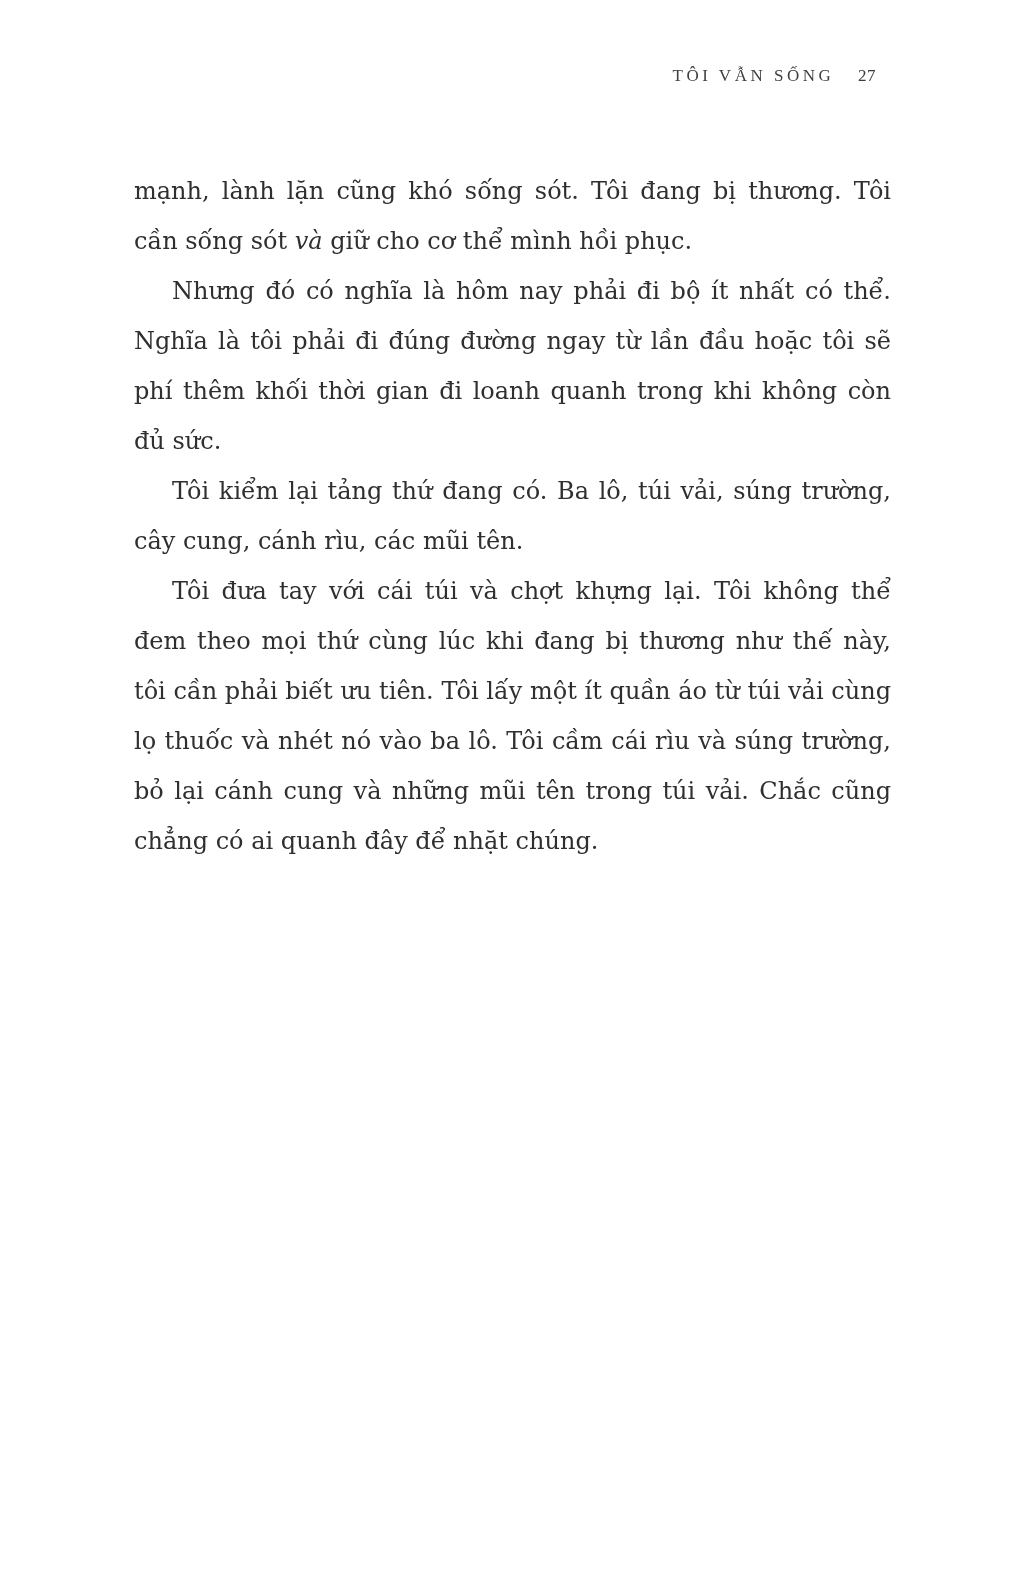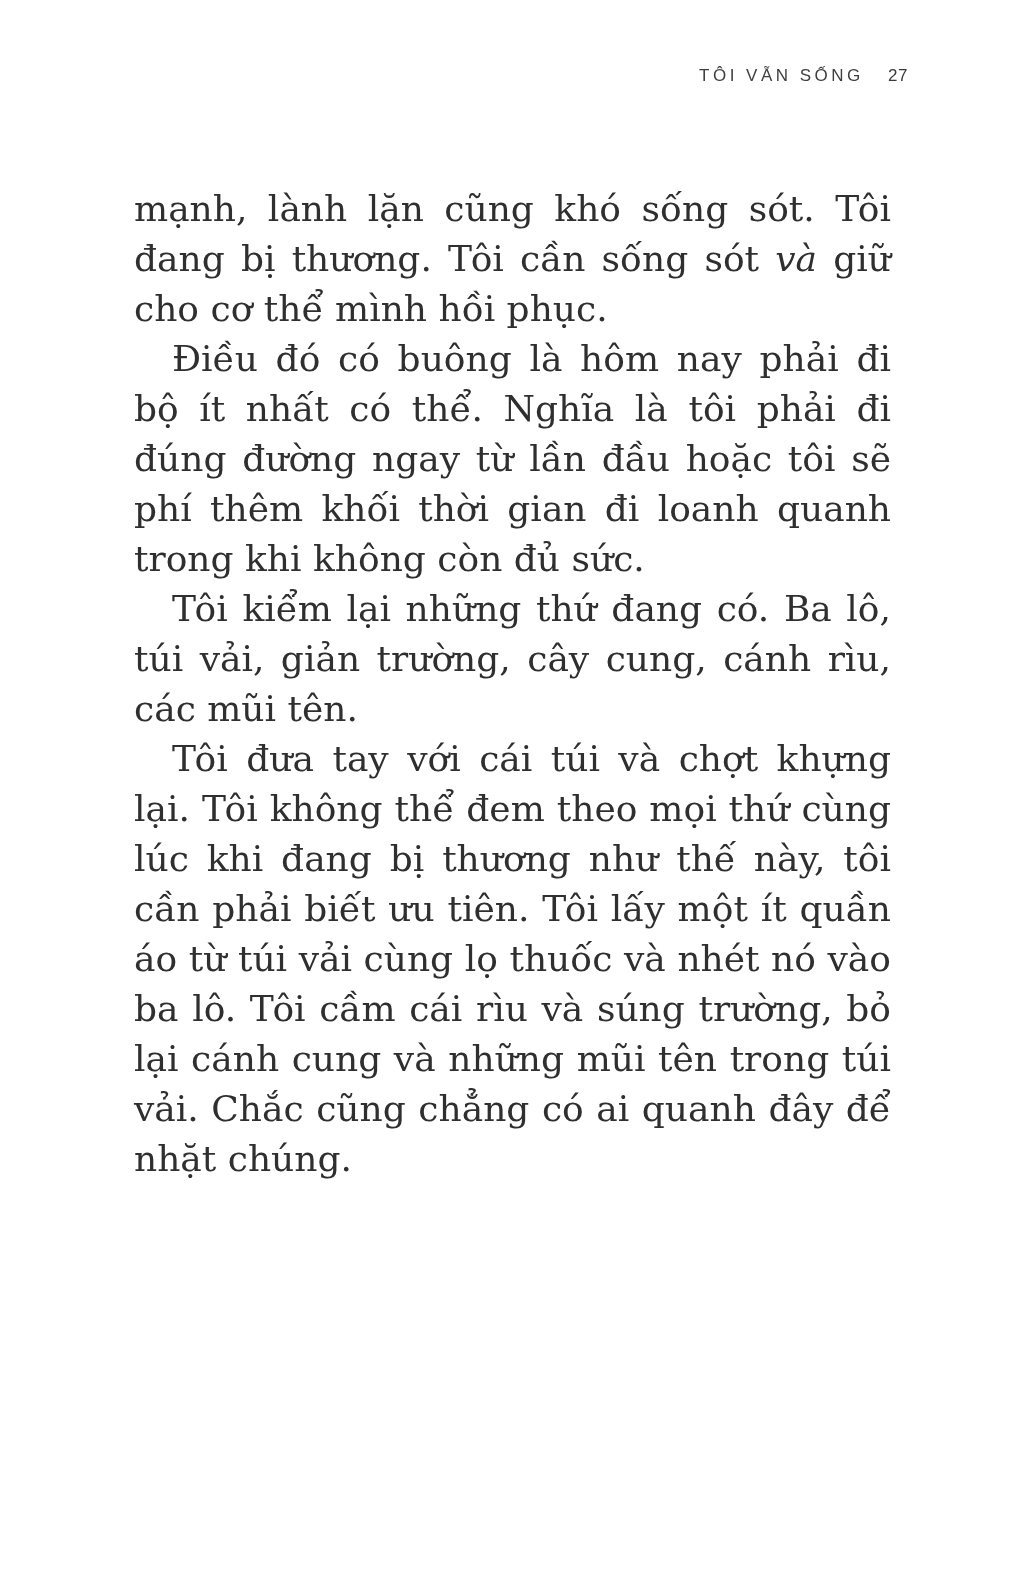--- a/index.html
+++ b/index.html
@@ -10,43 +10,42 @@
   .page {
     position: relative;
     width: 1024px;
     height: 1575px;
     background: #ffffff;
     overflow: hidden;
   }
   .running-header {
     position: absolute;
     top: 66px;
-    right: 116px;
-    font-family: Liberation Sans, sans-serif;
+    right: 148px;
+    font-family: Liberation Serif, serif;
     font-size: 17px;
     color: #3f3f3f;
     letter-spacing: 3.5px;
     white-space: nowrap;
   }
   .running-header .page-number {
     margin-left: 16px;
     letter-spacing: 0.5px;
     color: #3a3a3a;
   }
   .body-text {
     position: absolute;
     top: 166px;
     left: 134px;
     width: 757px;
     font-family: "DejaVu Serif", "Liberation Serif", serif;
-    font-size: 36px;
+    font-size: 24px;
     line-height: 50px;
     color: #2f2f2f;
     text-align: justify;
-    margin-top: 18px;
   }
   .body-text p {
     margin: 0;
     padding: 0;
   }
   .body-text p.indent {
     text-indent: 38px;
   }
   .body-text em {
     font-style: italic;
@@ -57,18 +56,18 @@
 
 <div class="page">
 
   <div class="running-header">
     <span class="running-title">TÔI VẪN SỐNG</span>
     <span class="page-number">27</span>
   </div>
 
   <div class="body-text" id="body-text">
       <p><span>mạnh, lành lặn cũng khó sống sót. Tôi đang bị thương. Tôi cần sống sót </span><em>và</em><span> giữ cho cơ thể mình hồi phục.</span></p>
-      <p class="indent"><span>Điều đó có buông là hôm nay phải đi bộ ít nhất có thể. Nghĩa là tôi phải đi đúng đường ngay từ lần đầu hoặc tôi sẽ phí thêm khối thời gian đi loanh quanh trong khi không còn đủ sức.</span></p>
-      <p class="indent"><span>Tôi kiểm lại những thứ đang có. Ba lô, túi vải, giản trường, cây cung, cánh rìu, các mũi tên.</span></p>
+      <p class="indent"><span>Nhưng đó có nghĩa là hôm nay phải đi bộ ít nhất có thể. Nghĩa là tôi phải đi đúng đường ngay từ lần đầu hoặc tôi sẽ phí thêm khối thời gian đi loanh quanh trong khi không còn đủ sức.</span></p>
+      <p class="indent"><span>Tôi kiểm lại tảng thứ đang có. Ba lô, túi vải, súng trường, cây cung, cánh rìu, các mũi tên.</span></p>
       <p class="indent"><span>Tôi đưa tay với cái túi và chợt khựng lại. Tôi không thể đem theo mọi thứ cùng lúc khi đang bị thương như thế này, tôi cần phải biết ưu tiên. Tôi lấy một ít quần áo từ túi vải cùng lọ thuốc và nhét nó vào ba lô. Tôi cầm cái rìu và súng trường, bỏ lại cánh cung và những mũi tên trong túi vải. Chắc cũng chẳng có ai quanh đây để nhặt chúng.</span></p>
     </div>
 
 </div>
 
 </body></html>

